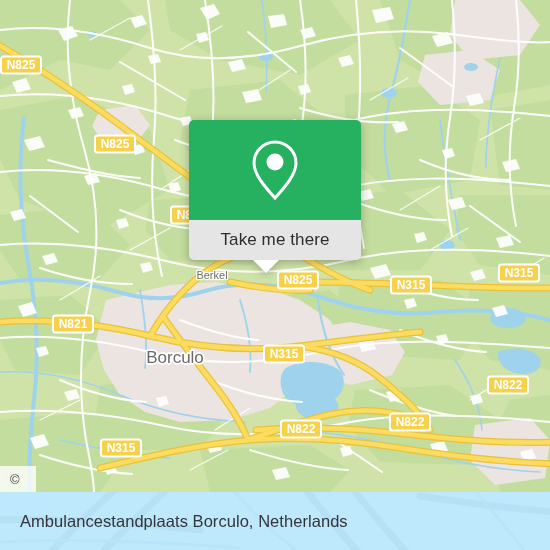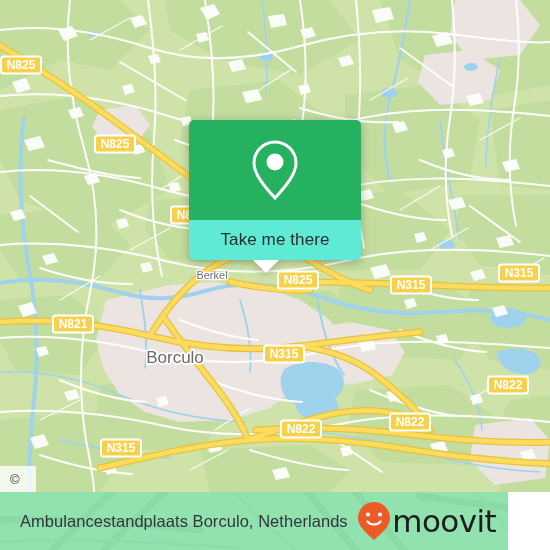--- a/index.html
+++ b/index.html
@@ -66,21 +66,21 @@
   #callout-top {
     height: 100px;
     background: #26b161;
     border-radius: 5px 5px 0 0;
     display: flex;
     align-items: center;
     justify-content: center;
   }
   #callout-bottom {
     height: 40px;
-    background: #5eead4;
+    background: #e5e5e5;
     border-radius: 0 0 5px 5px;
     display: flex;
     align-items: center;
     justify-content: center;
   }
   #callout-label {
     font-size: 17px;
     color: #2e2e2e;
     letter-spacing: 0.1px;
   }
@@ -92,23 +92,23 @@
     border-left: 13px solid transparent;
     border-right: 13px solid transparent;
     border-top: 13px solid #ffffff;
   }
 
   
   #bottom-bar {
     position: absolute;
     left: 0;
     top: 492px;
-    width: 508px;
+    width: 550px;
     height: 58px;
-    background: #22c55e;
+    background: #7dd3fc;
     overflow: hidden;
     display: flex;
     align-items: center;
     z-index: 40;
   }
   #bottom-watermark {
     position: absolute;
     left: 0; top: 0;
     width: 550px; height: 58px;
     opacity: 0.5;
@@ -464,23 +464,14 @@
       </g>
       <g stroke="#f5f5f4" fill="none" stroke-width="3">
         <path d="M0,50 C80,46 160,50 240,56"></path>
         <path d="M230,-6 C250,18 272,40 296,58"></path>
         <path d="M470,-8 C488,14 506,36 524,58"></path>
       </g>
     </svg>
 
     <div id="place-title">Ambulancestandplaats Borculo, Netherlands</div>
 
-    <div id="brand">
-      <svg width="34" height="40" viewBox="0 0 34 40">
-        <path d="M17,1 C8.2,1 1,8.2 1,17 C1,26.4 11,33.2 17,39 C23,33.2 33,26.4 33,17 C33,8.2 25.8,1 17,1 Z" fill="#ec5b27"></path>
-        <circle cx="11" cy="13.5" r="2.1" fill="#ffffff"></circle>
-        <circle cx="23" cy="13.5" r="2.1" fill="#ffffff"></circle>
-        <path d="M10.5,20.5 C13,24.5 21,24.5 23.5,20.5" fill="none" stroke="#ffffff" stroke-width="2.2" stroke-linecap="round"></path>
-      </svg>
-      <span id="brand-word">moovit</span>
-    </div>
   </div>
 </div>
 
 </body></html>

